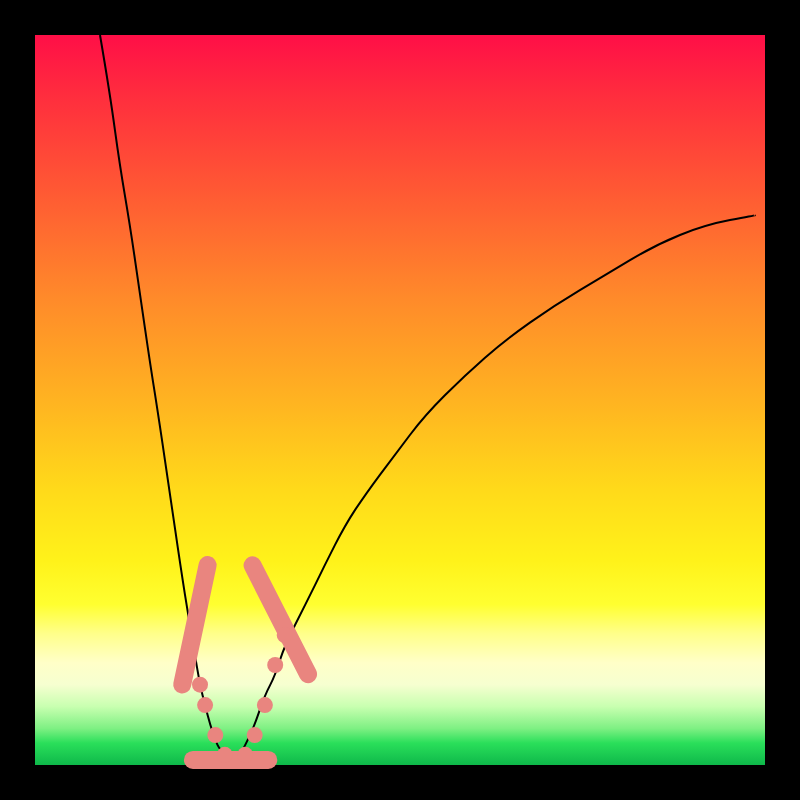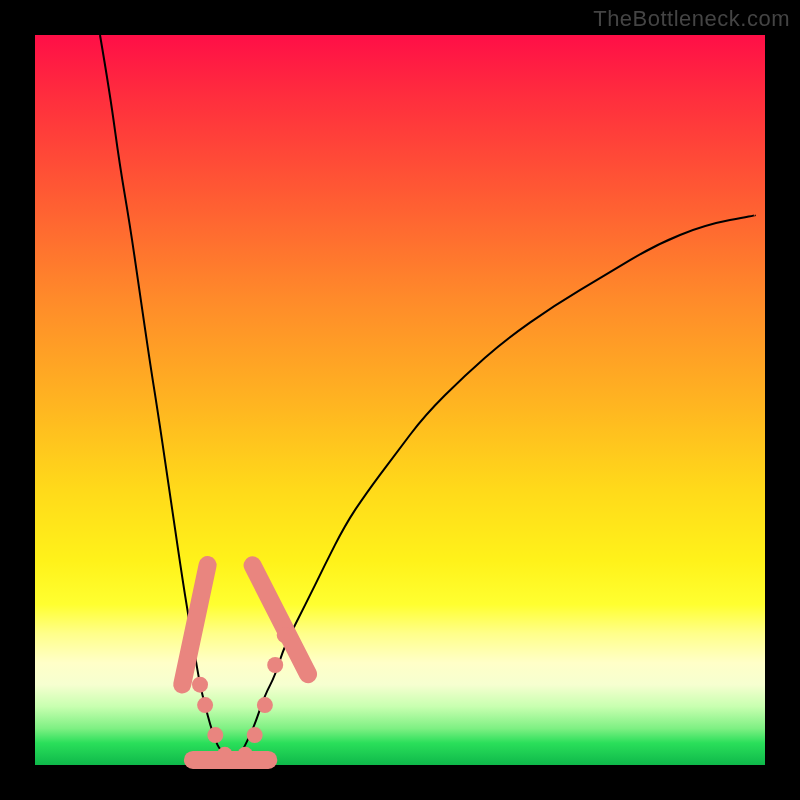--- a/index.html
+++ b/index.html
@@ -67,21 +67,20 @@
   }
   .stadium {
     fill: #e9857f;
     stroke: none;
   }
 </style>
 </head>
 <body>
 
 <div class="frame">
-  <div class="watermark">TheBottleneck.com</div>
 
   <div class="plot-area">
     <svg class="curves" viewBox="0 0 730 730" preserveAspectRatio="none">
       <g id="paths">
           <path d="M65.0 0.0 Q75.2 59.9 79.9 94.9 Q84.7 129.9 89.8 159.9 Q94.9 189.8 100.0 224.8 Q105.1 259.9 110.2 294.9 Q115.3 330.0 120.1 359.9 Q124.8 389.8 129.9 424.9 Q135.1 459.9 140.2 494.9 Q145.3 530.0 150.0 559.9 Q154.8 589.8 157.3 604.8 Q159.9 619.8 162.4 634.7 Q165.0 649.7 167.5 659.9 Q170.1 670.1 172.6 680.0 Q175.2 689.9 177.8 697.5 Q180.3 705.2 182.5 709.9 Q184.7 714.7 192.4 722.3 T200.0 730.0" fill="none" stroke="#000000" stroke-width="2"></path>
           <path d="M200.0 730.0 Q210.2 710.3 215.0 700.1 Q219.7 689.9 224.8 674.9 Q229.9 659.9 235.1 650.1 Q240.2 640.2 244.9 625.2 Q249.7 610.3 259.9 590.2 Q270.1 570.1 280.0 550.1 Q289.8 530.0 300.0 509.9 Q310.3 489.8 320.1 474.9 Q330.0 459.9 344.9 439.8 Q359.9 419.8 374.9 400.0 Q389.8 380.3 409.9 360.3 Q430.0 340.2 450.0 322.7 Q470.1 305.1 494.9 287.6 Q519.8 270.1 544.9 255.1 Q570.1 240.2 595.0 225.2 Q619.8 210.2 645.0 200.0 Q670.1 189.8 695.0 185.1 T719.8 180.3" fill="none" stroke="#000000" stroke-width="2"></path>
         </g>
       <g id="stadiums">
           <rect x="89.8" y="580.8" width="140.2" height="18.0" rx="9.0" ry="9.0" class="stadium" transform="rotate(-78 159.9 589.8)"></rect>
           <rect x="148.9" y="715.9" width="93.4" height="18.0" rx="9.0" ry="9.0" class="stadium" transform="rotate(0 195.6 724.9)"></rect>

